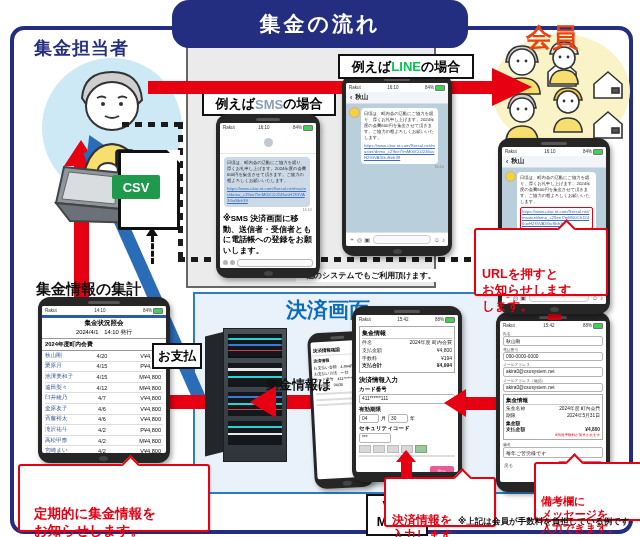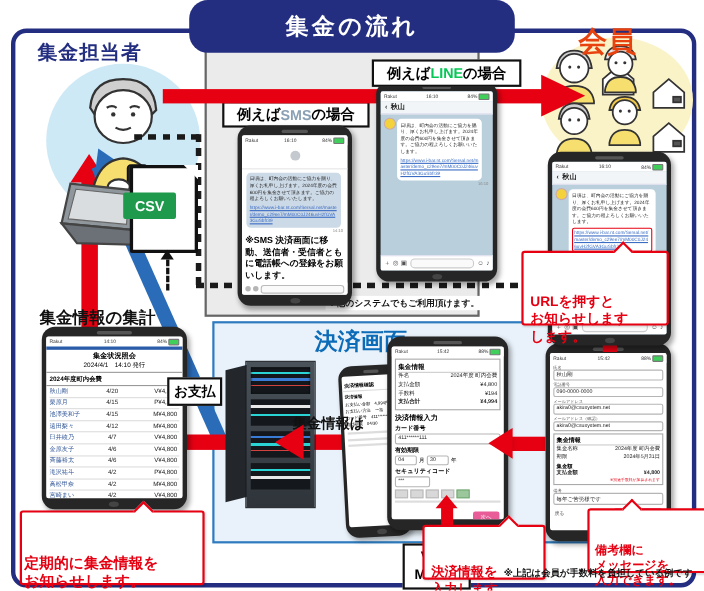--- a/index.html
+++ b/index.html
@@ -149,21 +149,21 @@
             <span class="am">M¥4,800</span>
           </div>
         <div class="srow" style="border-bottom:none;">
             <span class="nm">宮崎まい</span>
             <span class="dt">4/2</span>
             <span class="am">V¥4,800</span>
           </div>
       </div>
     </div>
   </div>
-  <div class="abs callout" style="left:18px;top:464px;width:160px;height:56px;padding:4px 2px;font-family:Liberation Mono, monospace;">
+  <div class="abs callout" style="left:18px;top:464px;width:160px;height:56px;padding:4px 14px;">
     <span class="tip" style="left:104px;top:-8px;"></span>
     <div style="font-size:13.5px;line-height:1.25;">定期的に集金情報を
 お知らせします。</div>
     
   </div>
 
   <div class="abs" style="left:186px;top:40px;width:246px;height:244px;background:#ebebeb;border:2px solid #666;z-index:1;"></div>
 
   <div class="abs dashh" style="left:122px;top:122px;width:60px;z-index:2;"></div>
   <div class="abs dashv" style="left:178px;top:122px;height:138px;z-index:2;"></div>

